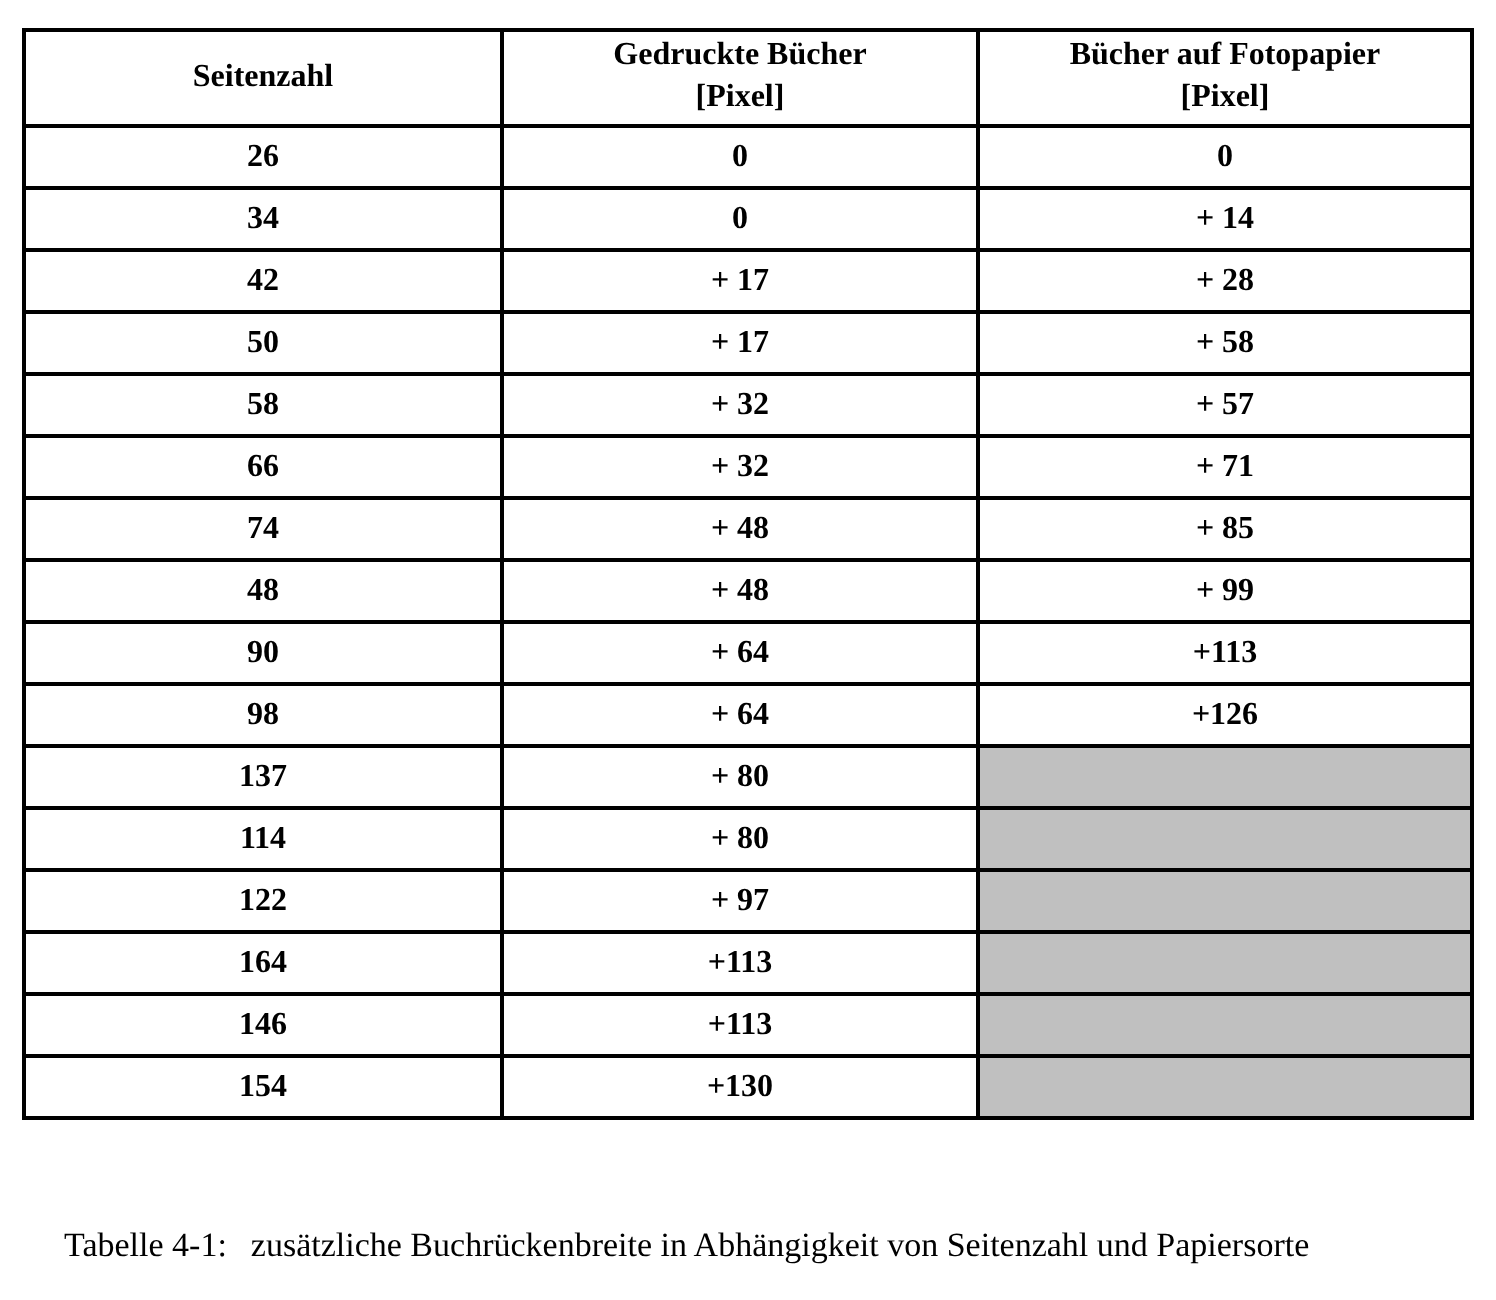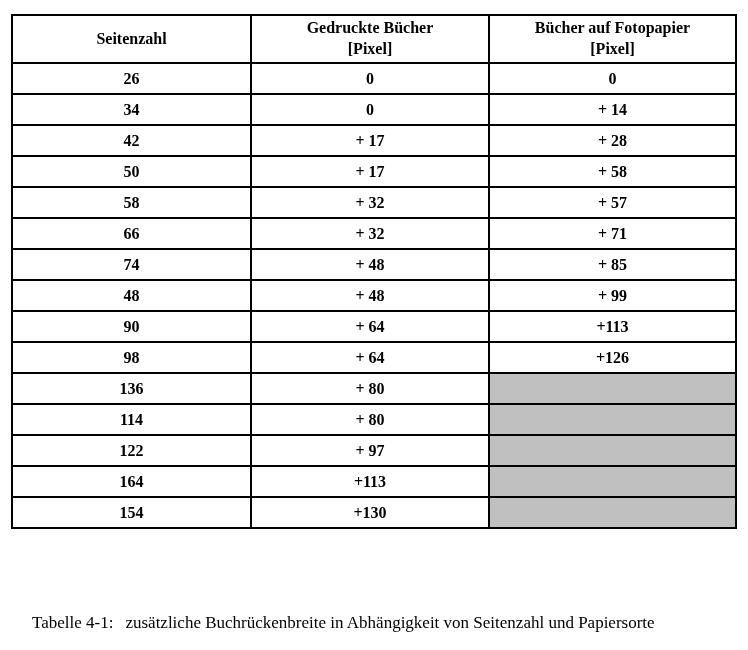--- a/index.html
+++ b/index.html
@@ -132,40 +132,45 @@
           <td>90</td>
           <td>+ 64</td>
           <td>+113</td>
         </tr>
         <tr>
           <td>98</td>
           <td>+ 64</td>
           <td>+126</td>
         </tr>
         <tr>
-          <td>136</td>
+          <td>137</td>
           <td>+ 80</td>
           <td class="shaded"></td>
         </tr>
         <tr>
           <td>114</td>
           <td>+ 80</td>
           <td class="shaded"></td>
         </tr>
         <tr>
           <td>122</td>
           <td>+ 97</td>
           <td class="shaded"></td>
         </tr>
         <tr>
           <td>164</td>
           <td>+113</td>
           <td class="shaded"></td>
         </tr>
         <tr>
+          <td>146</td>
+          <td>+113</td>
+          <td class="shaded"></td>
+        </tr>
+        <tr>
           <td>154</td>
           <td>+130</td>
           <td class="shaded"></td>
         </tr>
       </tbody>
   </table>
 
   <div class="caption">
     <span class="cap-label">Tabelle 4-1:</span><span>zusätzliche Buchrückenbreite in Abhängigkeit von Seitenzahl und Papiersorte</span>
   </div>

